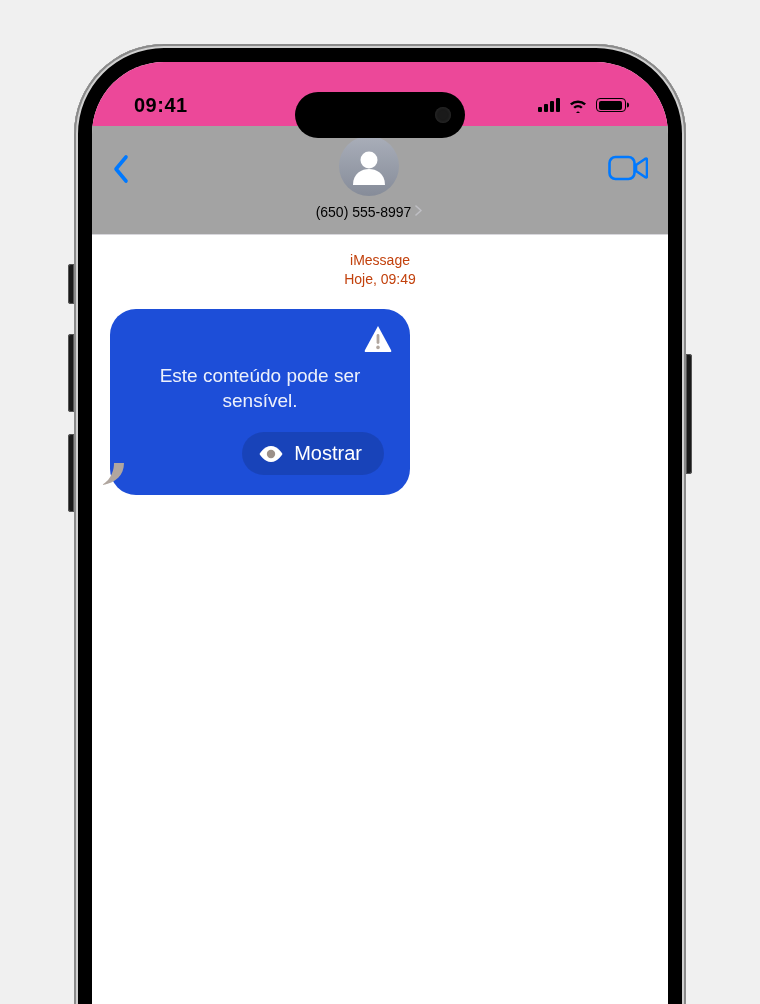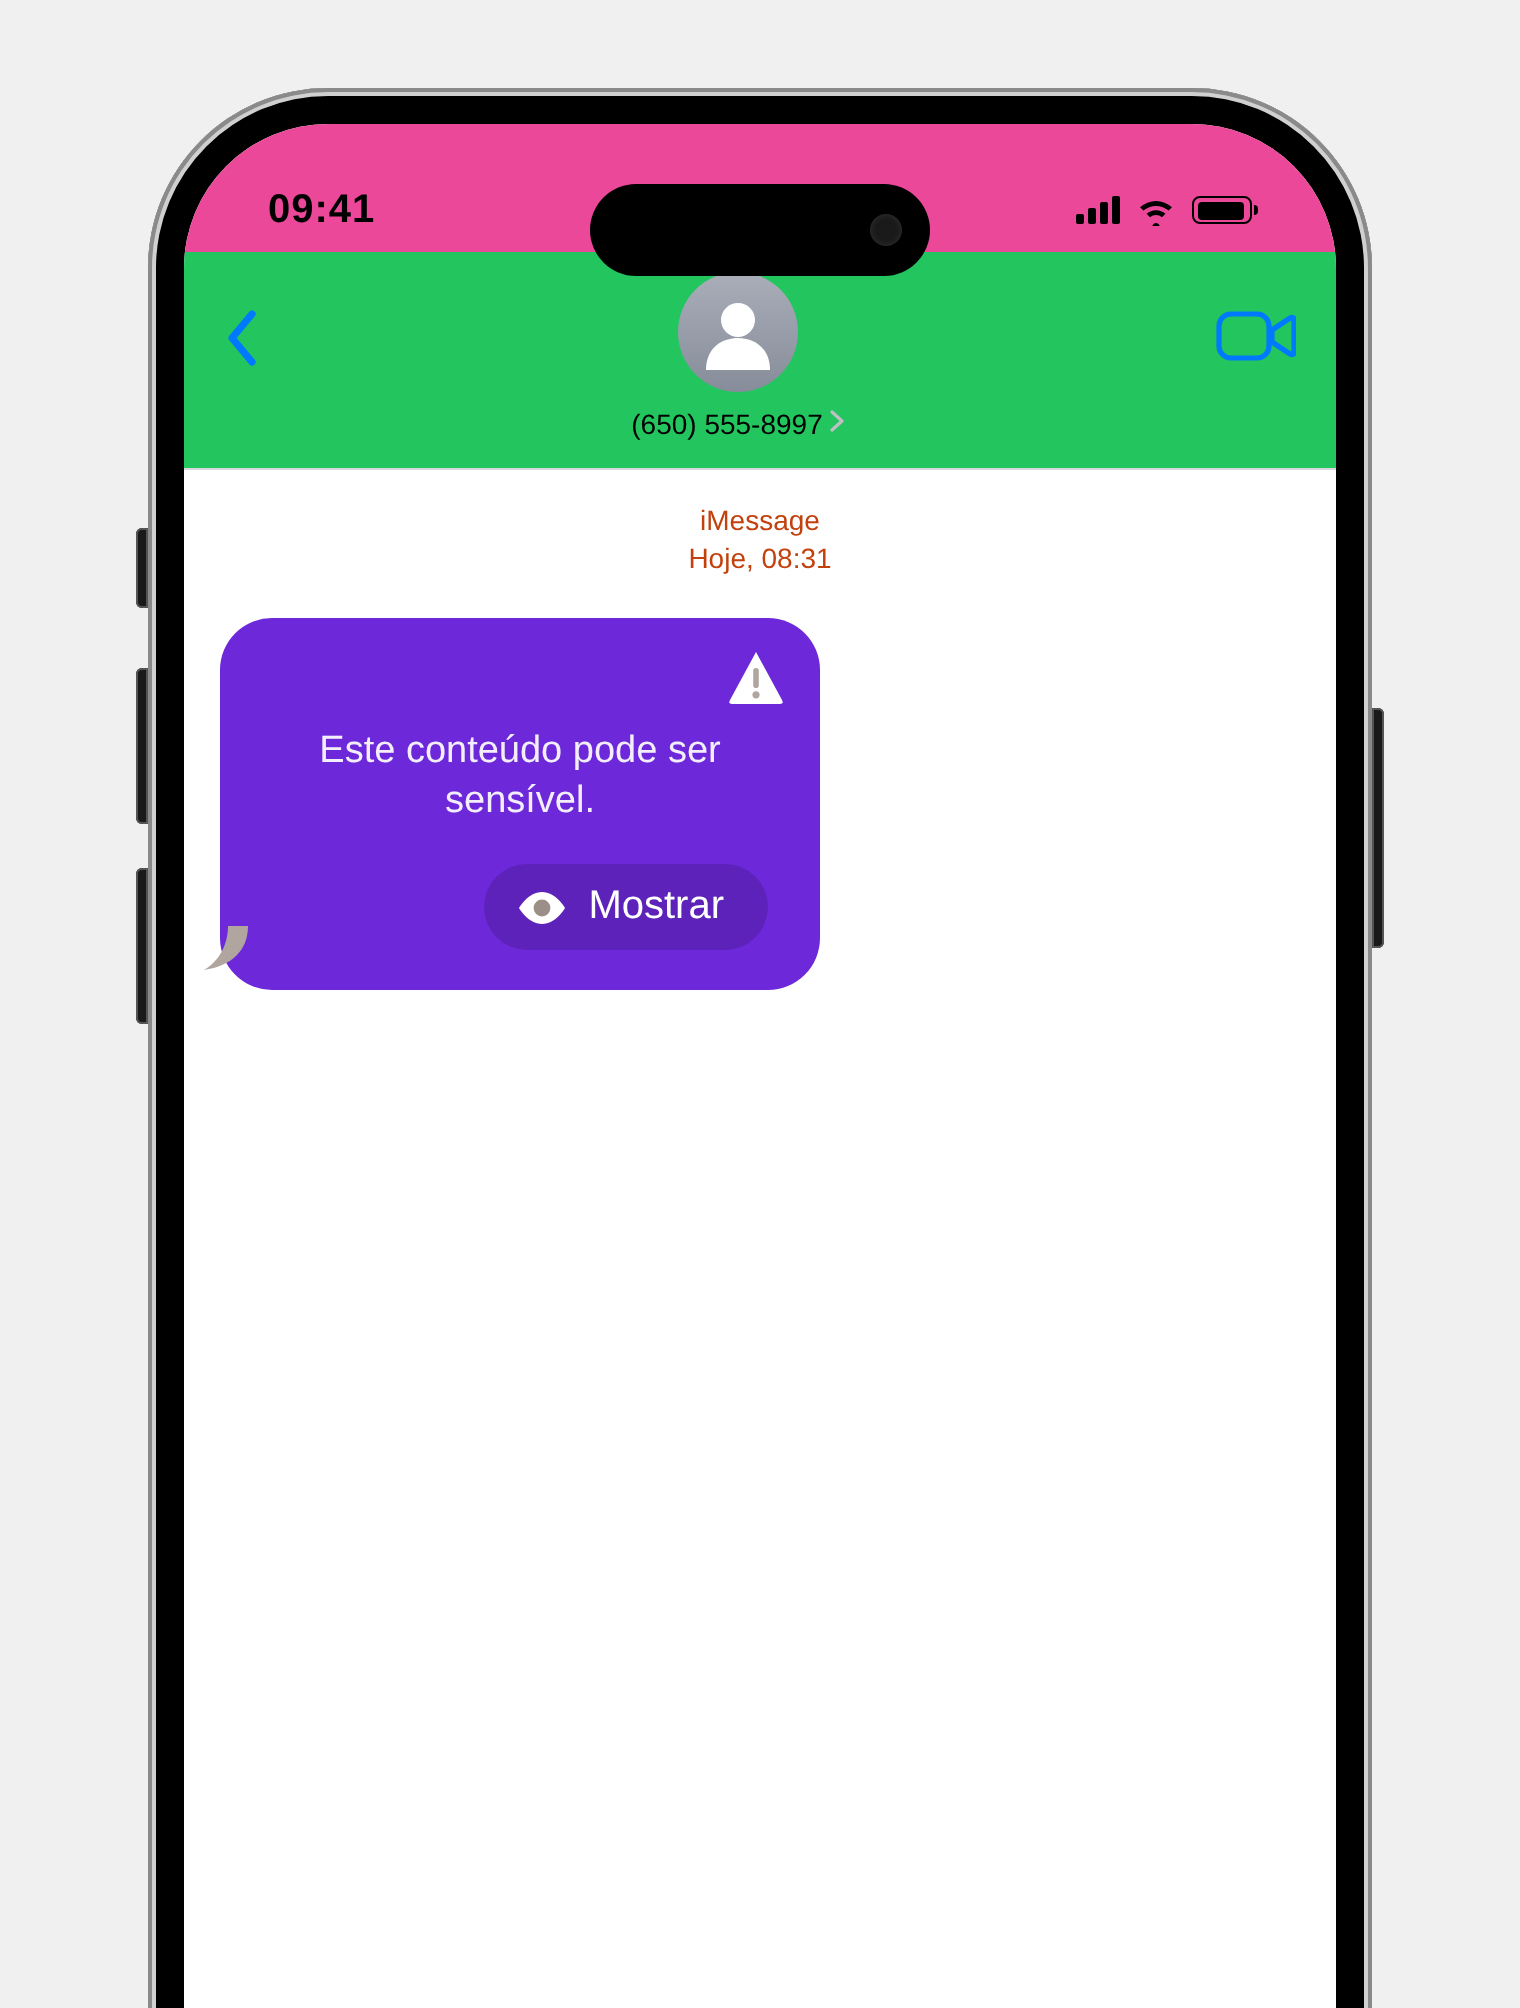--- a/index.html
+++ b/index.html
@@ -132,21 +132,21 @@
   .battery .fill {
     margin-left:1.5px;
     width: 23px;
     height: 9px;
     background:#000;
     border-radius:2px;
   }
 
   
   .nav {
-    background: #22c55e;
+    background: #a3a3a3;
     border-bottom: 1px solid #d8d7dc;
     padding: 10px 20px 14px 20px;
     position: relative;
     display: flex;
     align-items: flex-start;
     justify-content: space-between;
   }
   .back-btn {
     color: #0079ff;
     padding-top: 18px;
@@ -197,21 +197,21 @@
     margin-bottom: 20px;
   }
 
   
   .bubble-wrap {
     display:flex;
     justify-content:flex-start;
   }
   .bubble {
     position: relative;
-    background: #6d28d9;
+    background: #1d4ed8;
     color: #fff;
     border-radius: 26px;
     width: 300px;
     padding: 54px 26px 20px 26px;
     text-align:center;
   }
   .bubble .tail {
     position:absolute;
     left:-8px;
     bottom:10px;
@@ -313,21 +313,21 @@
         <svg width="40" height="28" viewBox="0 0 40 28">
           <rect x="1.5" y="3" width="25" height="22" rx="6" ry="6" fill="none" stroke="#0079ff" stroke-width="2.6"></rect>
           <path d="M28 11 L37 5 Q39 4 39 6 L39 22 Q39 24 37 23 L28 17 Z" fill="none" stroke="#0079ff" stroke-width="2.6" stroke-linejoin="round"></path>
         </svg>
       </div>
     </div>
 
     <div class="thread-area">
       <div class="thread-header">
         <div>iMessage</div>
-        <div>Hoje, 08:31</div>
+        <div>Hoje, 09:49</div>
       </div>
 
       <div class="bubble-wrap">
         <div class="bubble">
 
           <svg class="tail" viewBox="0 0 22 22">
             <path d="M22 0 C22 12 14 20 0 22 C10 16 12 6 12 0 Z" fill="#b0a69f"></path>
           </svg>
 
           <div class="warn">

